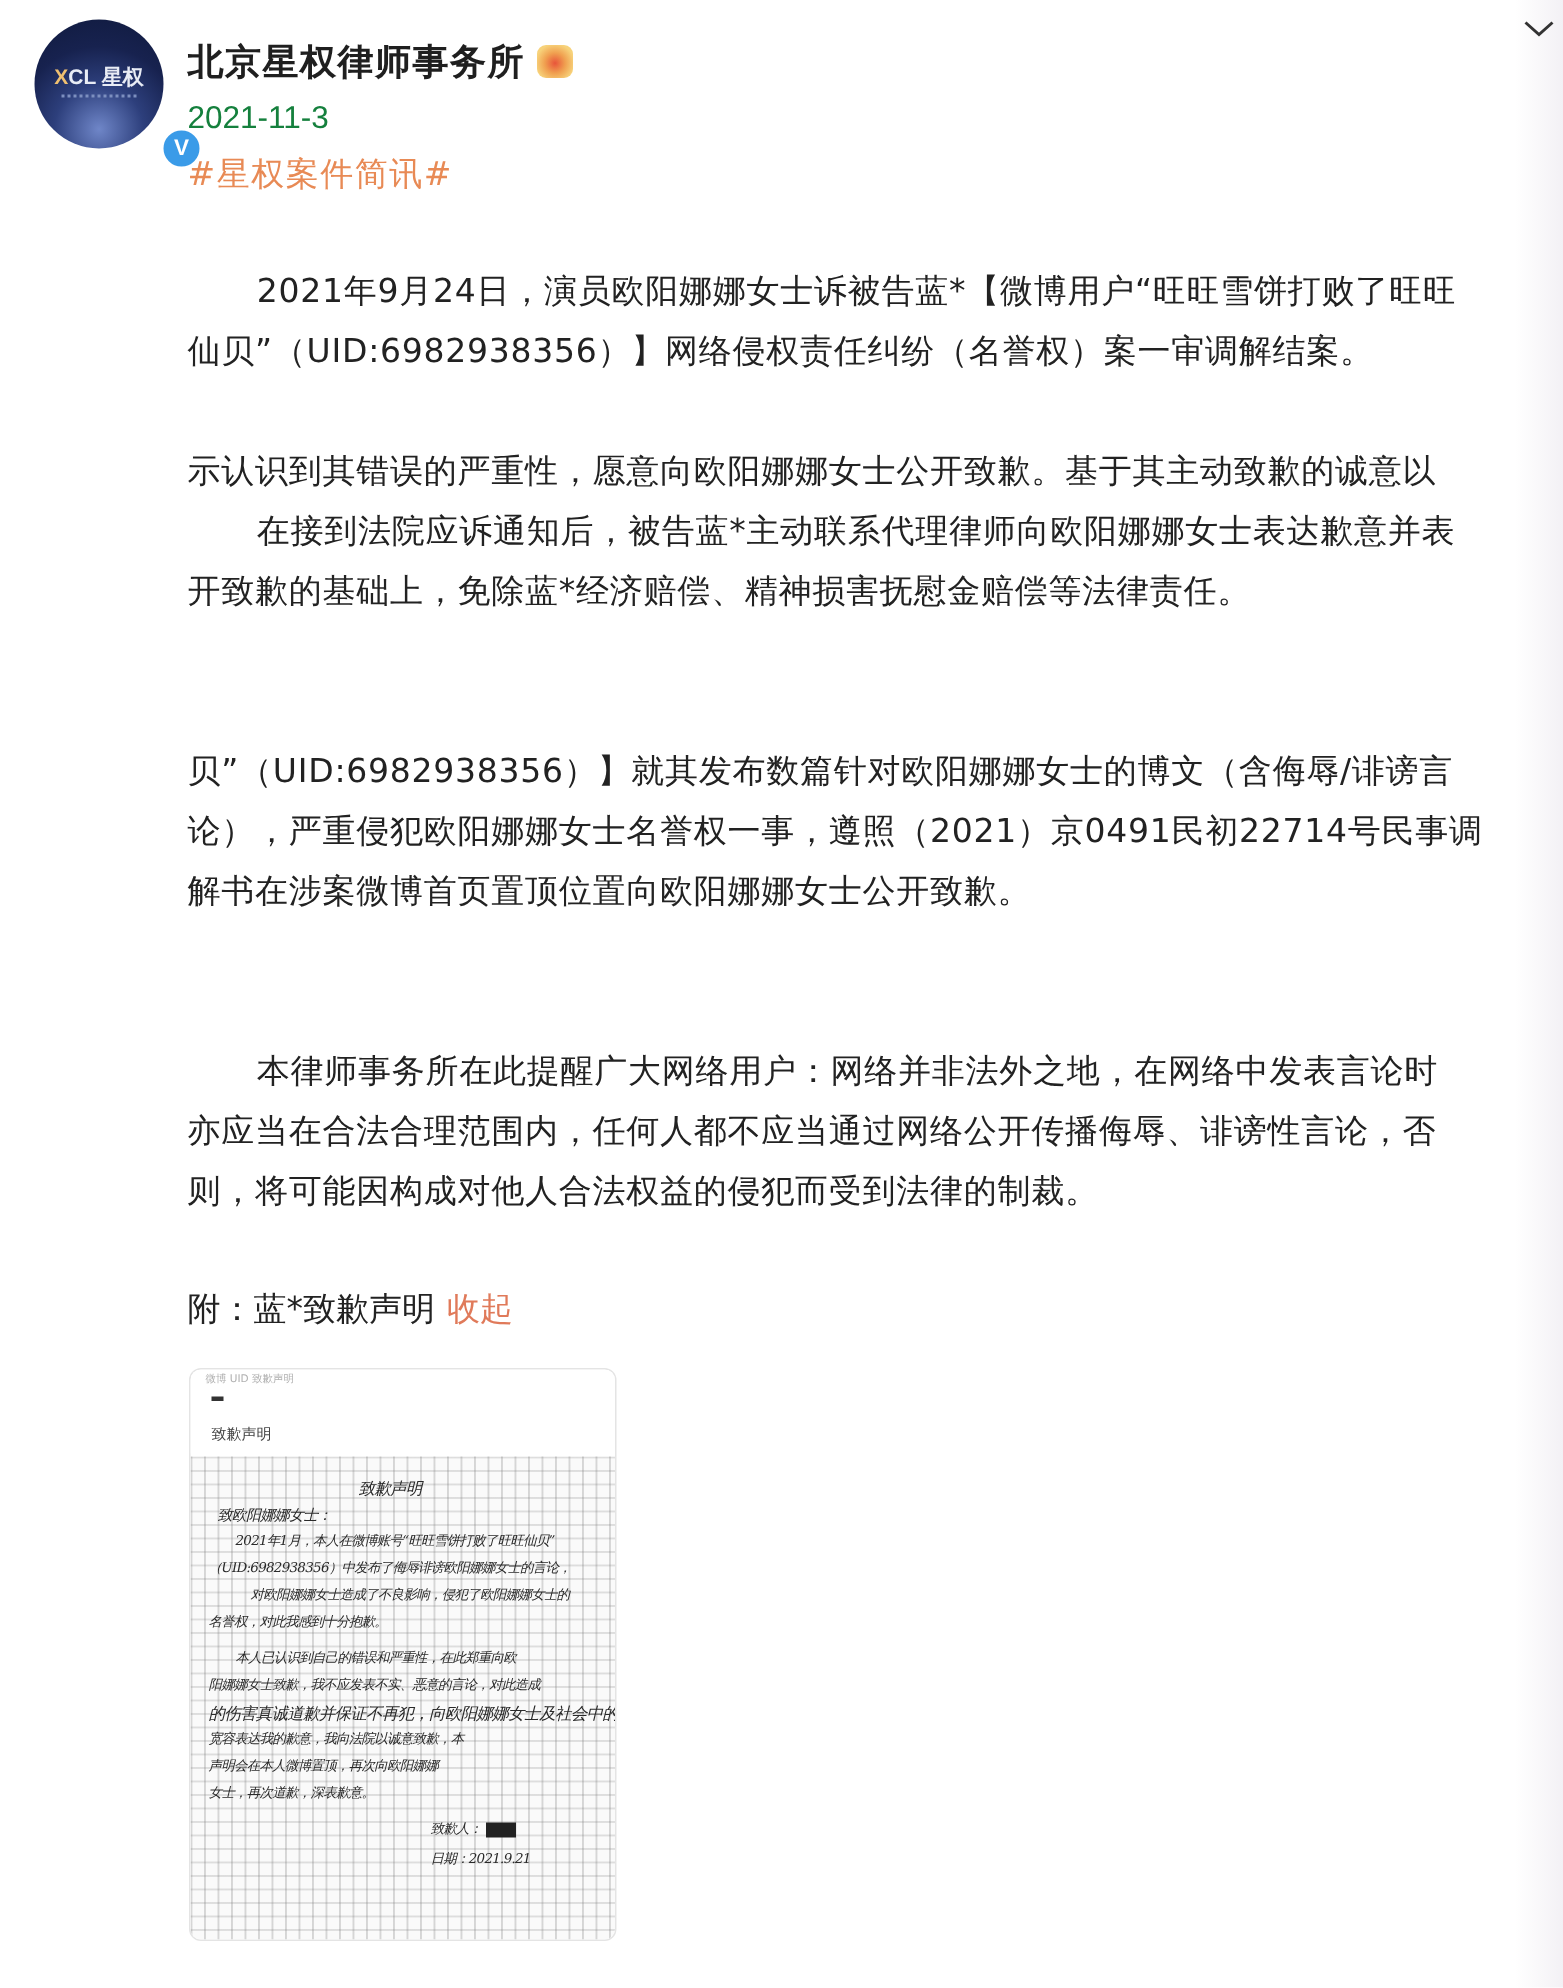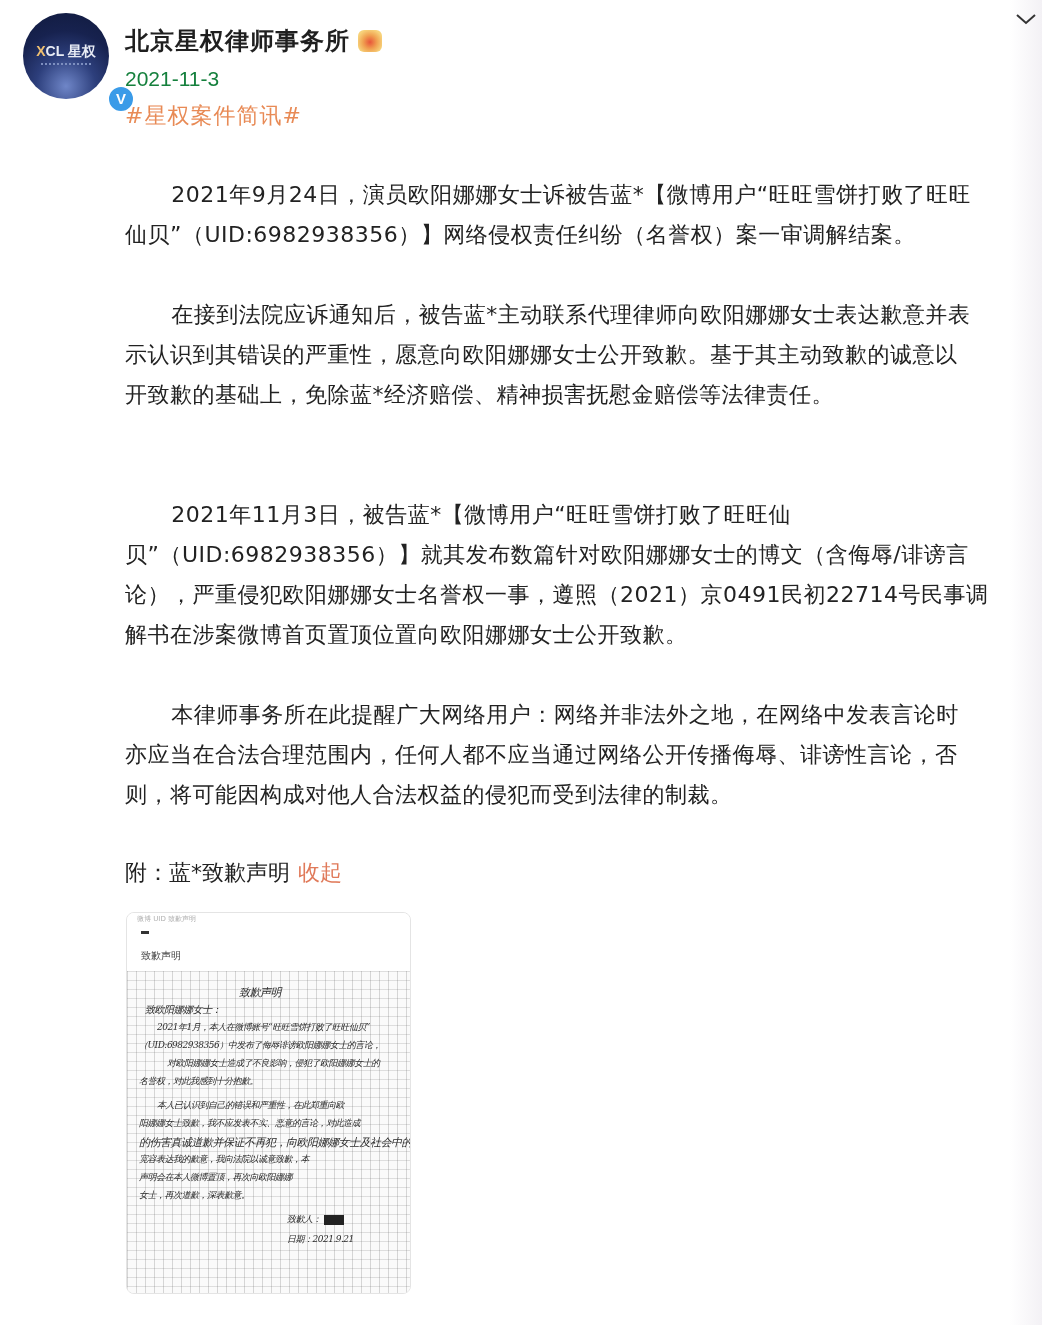--- a/index.html
+++ b/index.html
@@ -220,27 +220,26 @@
 <svg class="chevron" viewBox="0 0 24 18">
   <polyline points="3,5 12,13 21,5" fill="none" stroke="#333" stroke-width="2"></polyline>
 </svg>
 
 <div class="body-text" style="top:175px;">
   <span class="line" style="text-indent:2.1em;">2021年9月24日，演员欧阳娜娜女士诉被告蓝*【微博用户“旺旺雪饼打败了旺旺</span>
   <span class="line">仙贝”（UID:6982938356）】网络侵权责任纠纷（名誉权）案一审调解结案。</span>
 </div>
 
 <div class="body-text" style="top:295px;">
+  <span class="line">示认识到其错误的严重性，愿意向欧阳娜娜女士公开致歉。基于其主动致歉的诚意以</span>
   <span class="line" style="text-indent:2.1em;">在接到法院应诉通知后，被告蓝*主动联系代理律师向欧阳娜娜女士表达歉意并表</span>
-  <span class="line">示认识到其错误的严重性，愿意向欧阳娜娜女士公开致歉。基于其主动致歉的诚意以</span>
   <span class="line">开致歉的基础上，免除蓝*经济赔偿、精神损害抚慰金赔偿等法律责任。</span>
 </div>
 
 <div class="body-text" style="top:495px;">
-  <span class="line" style="text-indent:2.1em;">2021年11月3日，被告蓝*【微博用户“旺旺雪饼打败了旺旺仙</span>
   <span class="line">贝”（UID:6982938356）】就其发布数篇针对欧阳娜娜女士的博文（含侮辱/诽谤言</span>
   <span class="line">论），严重侵犯欧阳娜娜女士名誉权一事，遵照（2021）京0491民初22714号民事调</span>
   <span class="line">解书在涉案微博首页置顶位置向欧阳娜娜女士公开致歉。</span>
 </div>
 
 <div class="body-text" style="top:695px;">
   <span class="line" style="text-indent:2.1em;">本律师事务所在此提醒广大网络用户：网络并非法外之地，在网络中发表言论时</span>
   <span class="line">亦应当在合法合理范围内，任何人都不应当通过网络公开传播侮辱、诽谤性言论，否</span>
   <span class="line">则，将可能因构成对他人合法权益的侵犯而受到法律的制裁。</span>
 </div>

